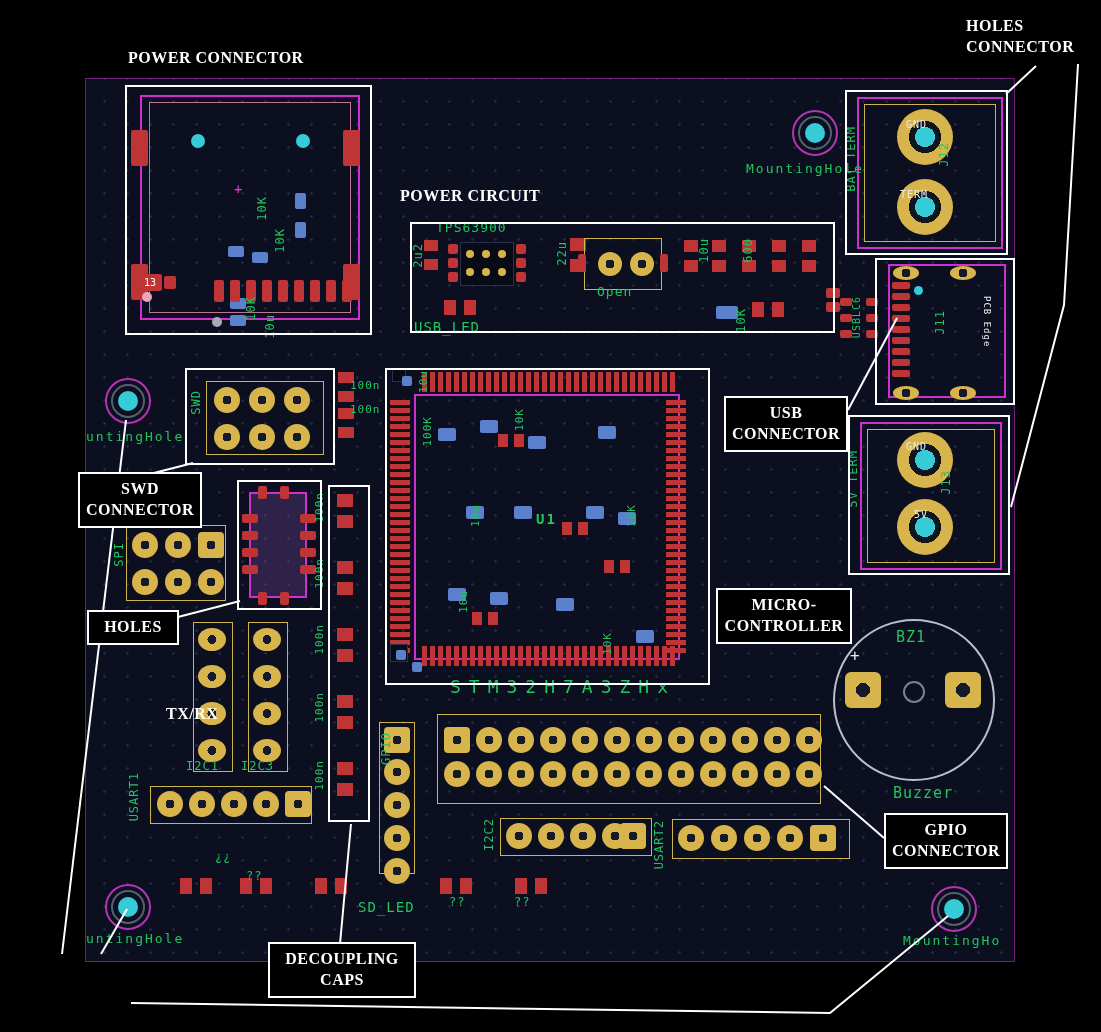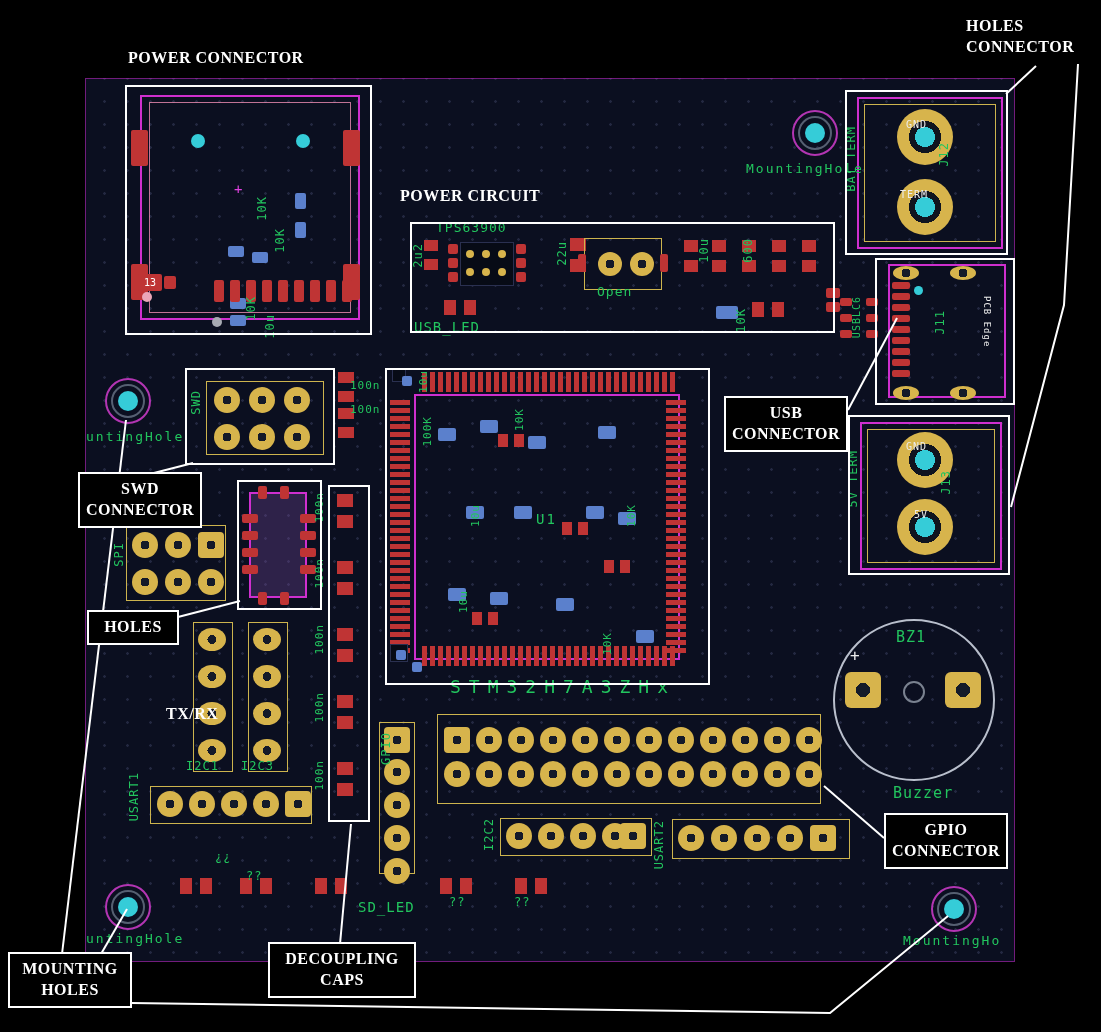--- a/index.html
+++ b/index.html
@@ -505,21 +505,21 @@
       <span class="silk" style="left: 746px; top: 162px; font-size: 13px; letter-spacing: 2px;">MountingHole</span>
       <span class="silk" style="left: 86px; top: 430px; font-size: 13px; letter-spacing: 2px;">untingHole</span>
       <span class="silk" style="left: 86px; top: 932px; font-size: 13px; letter-spacing: 2px;">untingHole</span>
       <span class="silk" style="left: 903px; top: 934px; font-size: 13px; letter-spacing: 2px;">MountingHo</span>
       <span class="silk" style="left: 436px; top: 221px; font-size: 13px;">TPS63900</span>
       <span class="silk" style="left: 597px; top: 285px; font-size: 13px;">Open</span>
       <span class="silk" style="left: 414px; top: 320px; font-size: 14px;">USB_LED</span>
       <span class="silk" style="left: 358px; top: 900px; font-size: 14px;">SD_LED</span>
       <span class="silk" style="left: 186px; top: 760px; font-size: 12px;">I2C1</span>
       <span class="silk" style="left: 241px; top: 760px; font-size: 12px;">I2C3</span>
-      <span class="silk" style="left: 536px; top: 512px; font-size: 14px; letter-spacing: 2px;">U1</span>
+      <span class="silk" style="left: 536px; top: 512px; font-size: 14px; letter-spacing: 2px; font-weight: bold;">U1</span>
       <span class="silk" style="left: 450px; top: 678px; font-size: 18px; letter-spacing: 8px;">STM32H7A3ZHx</span>
       <span class="silk" style="left: 246px; top: 870px;">??</span>
       <span class="silk" style="left: 449px; top: 896px;">??</span>
       <span class="silk" style="left: 514px; top: 896px;">??</span>
       <span class="silk flip" style="left: 214px; top: 852px;">??</span>
       <span class="silk" style="left: 896px; top: 630px; font-size: 15px;">BZ1</span>
       <span class="silk" style="left: 893px; top: 786px; font-size: 15px;">Buzzer</span>
       <span class="silk" style="left: 350px; top: 380px; font-size: 11px;">100n</span>
       <span class="silk" style="left: 350px; top: 404px; font-size: 11px;">100n</span>
       <span class="silk vert" style="left: 190px; top: 390px;">SWD</span>
@@ -600,26 +600,26 @@
 
     <div class="ann-box" style="left:78px;top:472px;width:112px">
       <div>SWD</div>
       <div>CONNECTOR</div>
     </div>
     <div class="ann-box" style="left:87px;top:610px;width:80px">HOLES</div>
     <div class="ann-box" style="left:724px;top:396px;width:112px">
       <div>USB</div>
       <div>CONNECTOR</div>
     </div>
+    <div class="ann-box" style="left:716px;top:588px;width:124px">
+      <div>MICRO-</div>
+      <div>CONTROLLER</div>
+    </div>
     <div class="ann-box" style="left:884px;top:813px;width:112px">
       <div>GPIO</div>
       <div>CONNECTOR</div>
     </div>
-    <div class="ann-box" style="left:8px;top:952px;width:112px">
-      <div>MOUNTING</div>
-      <div>HOLES</div>
-    </div>
     <div class="ann-box" style="left:268px;top:942px;width:136px">
       <div>DECOUPLING</div>
       <div>CAPS</div>
     </div>
   </div>
 </div>
 
 </body></html>

